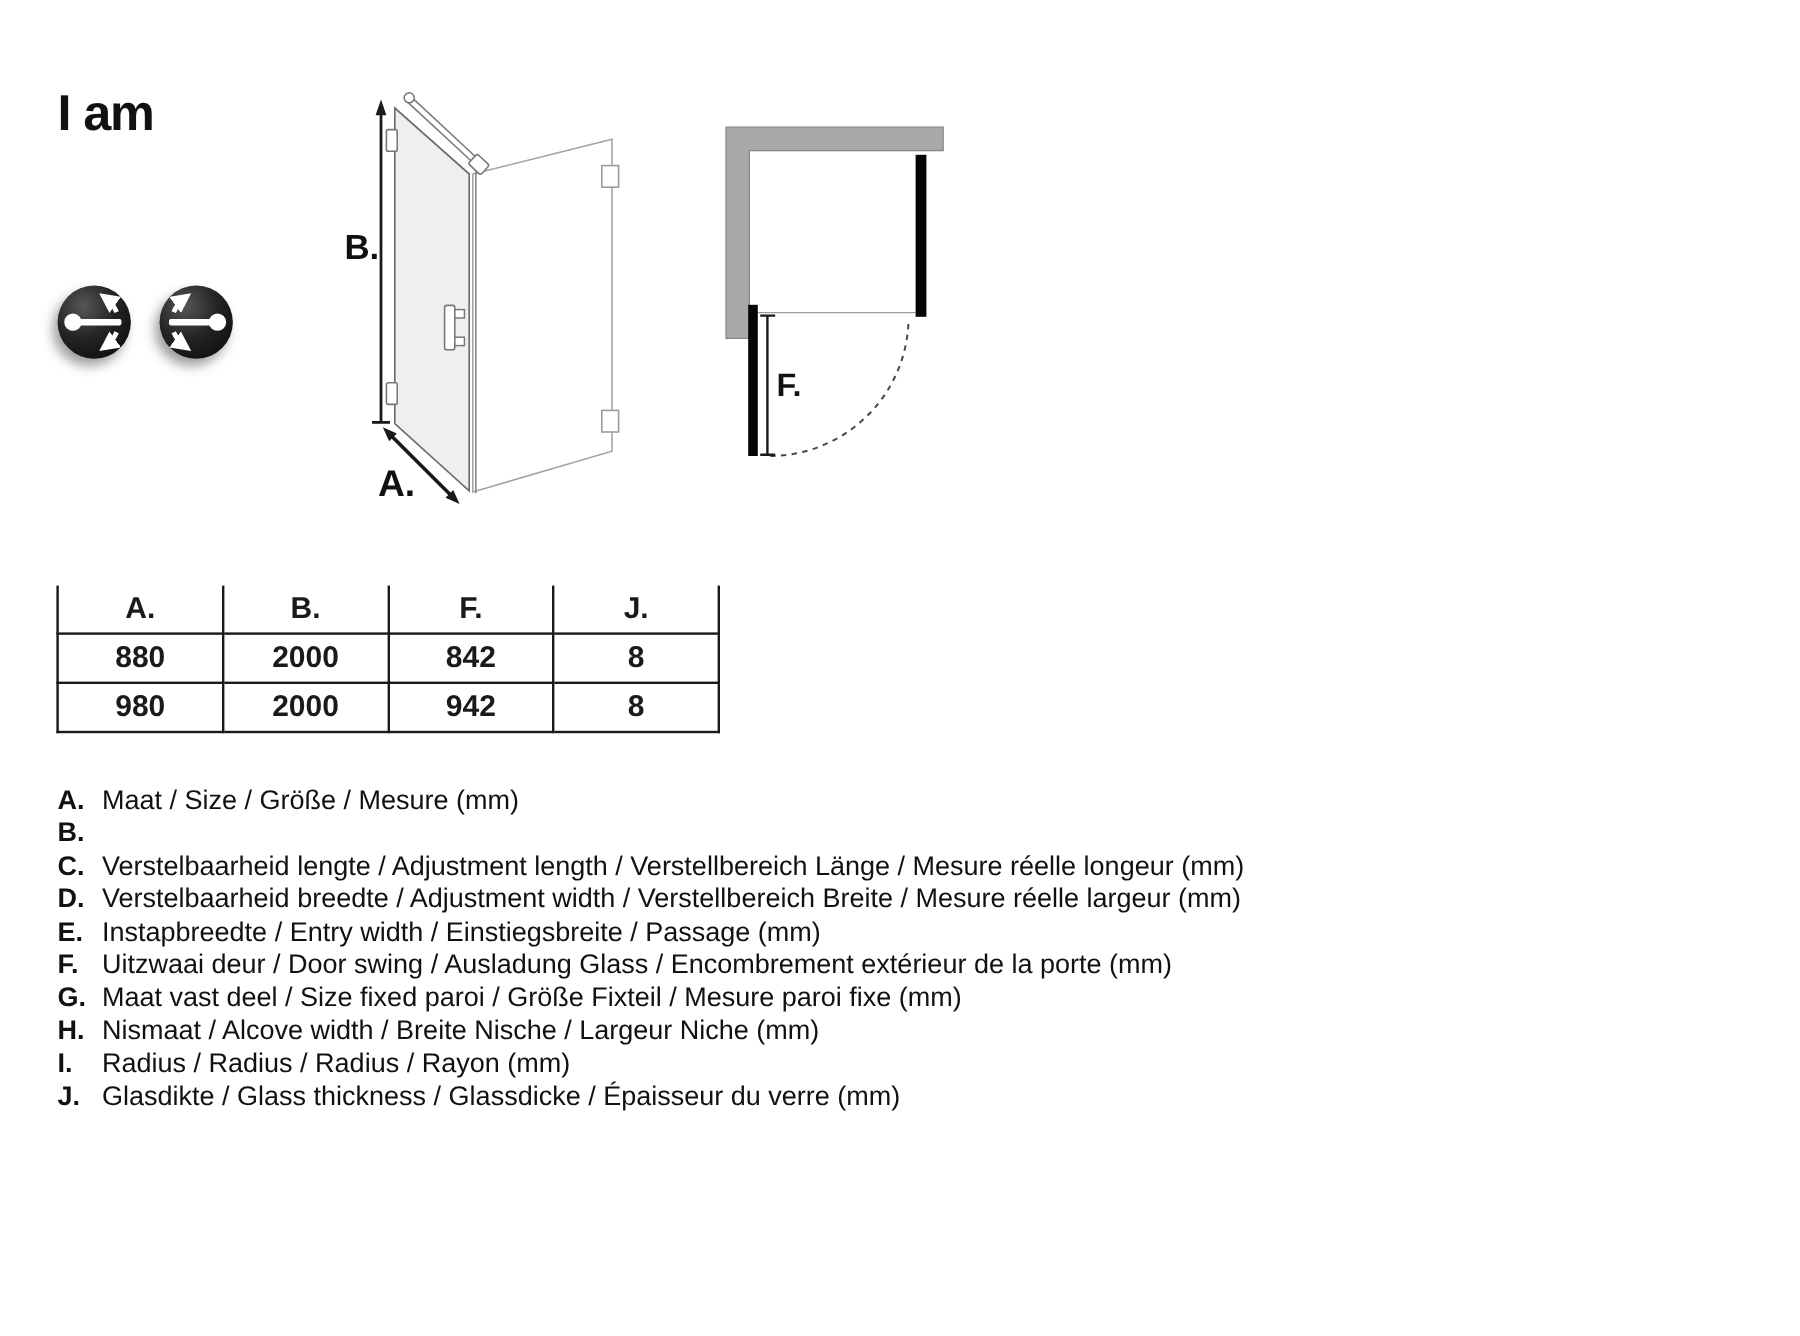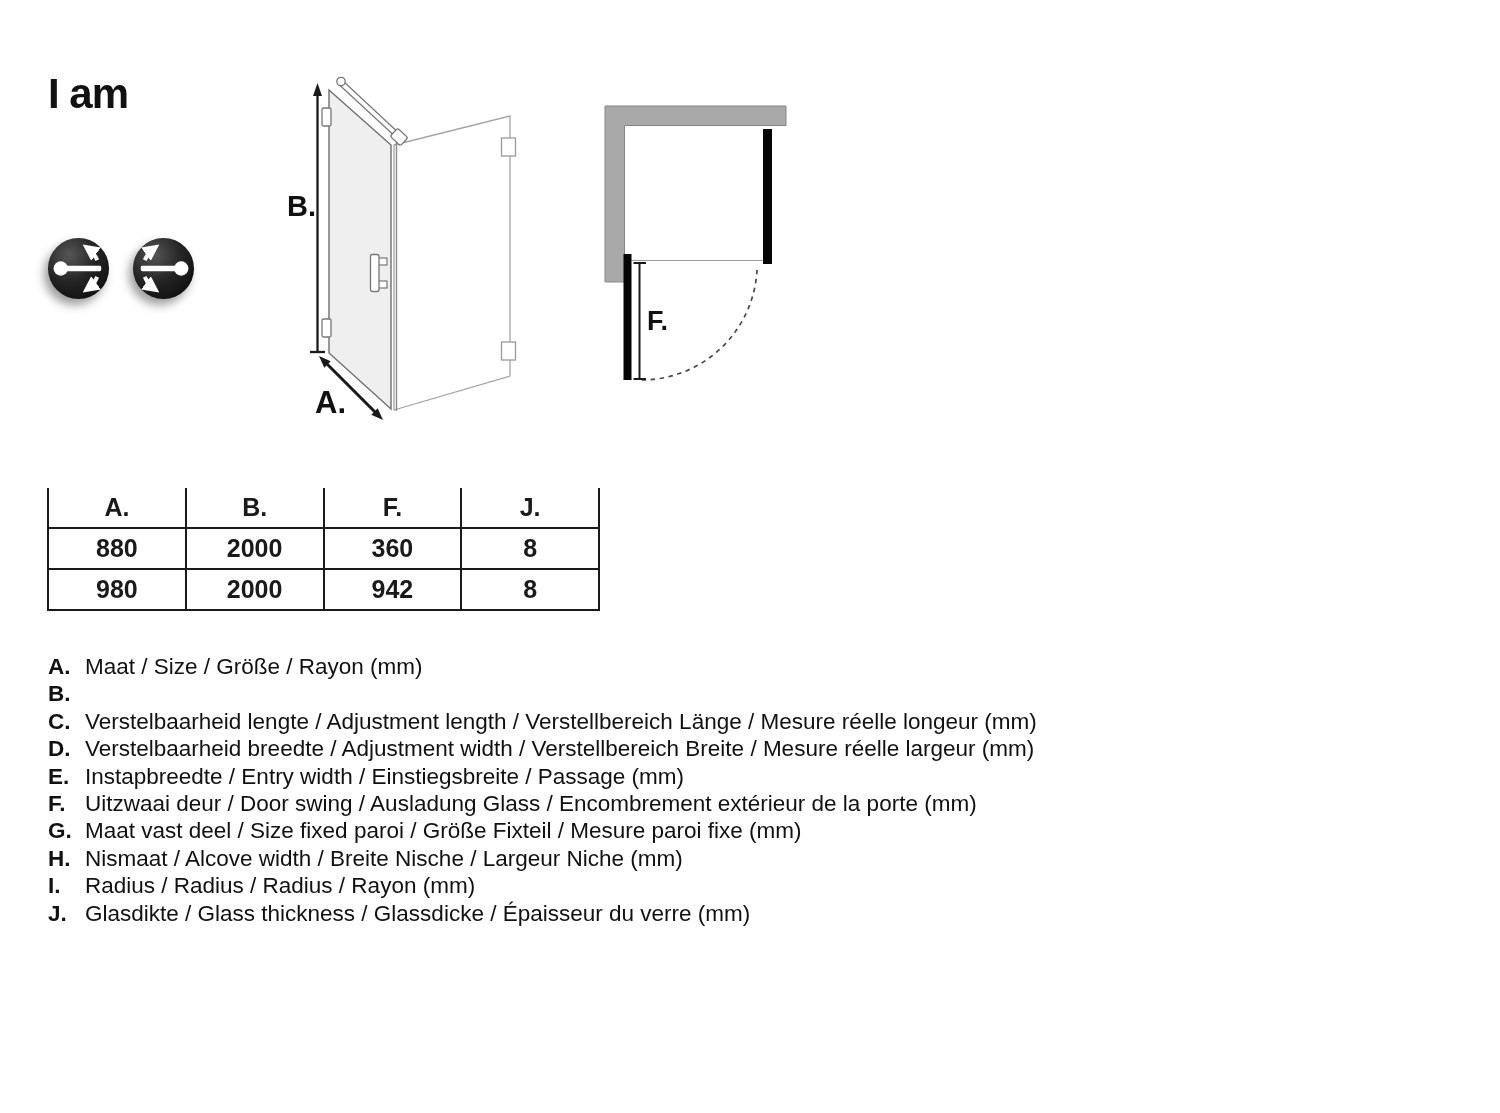--- a/index.html
+++ b/index.html
@@ -127,36 +127,36 @@
         <th>A.</th>
         <th>B.</th>
         <th>F.</th>
         <th>J.</th>
       </tr>
     </thead>
     <tbody>
       <tr>
         <td>880</td>
         <td>2000</td>
-        <td>360</td>
+        <td>842</td>
         <td>8</td>
       </tr>
       <tr>
         <td>980</td>
         <td>2000</td>
         <td>942</td>
         <td>8</td>
       </tr>
     </tbody>
   </table>
 
   <div class="legend">
     <div class="legend-row">
       <span class="legend-letter">A.</span>
-      <span class="legend-text">Maat / Size / Größe / Rayon (mm)</span>
+      <span class="legend-text">Maat / Size / Größe / Mesure (mm)</span>
     </div>
     <div class="legend-row">
       <span class="legend-letter">B.</span>
     </div>
     <div class="legend-row">
       <span class="legend-letter">C.</span>
       <span class="legend-text">Verstelbaarheid lengte / Adjustment length / Verstellbereich Länge / Mesure réelle longeur (mm)</span>
     </div>
     <div class="legend-row">
       <span class="legend-letter">D.</span>

